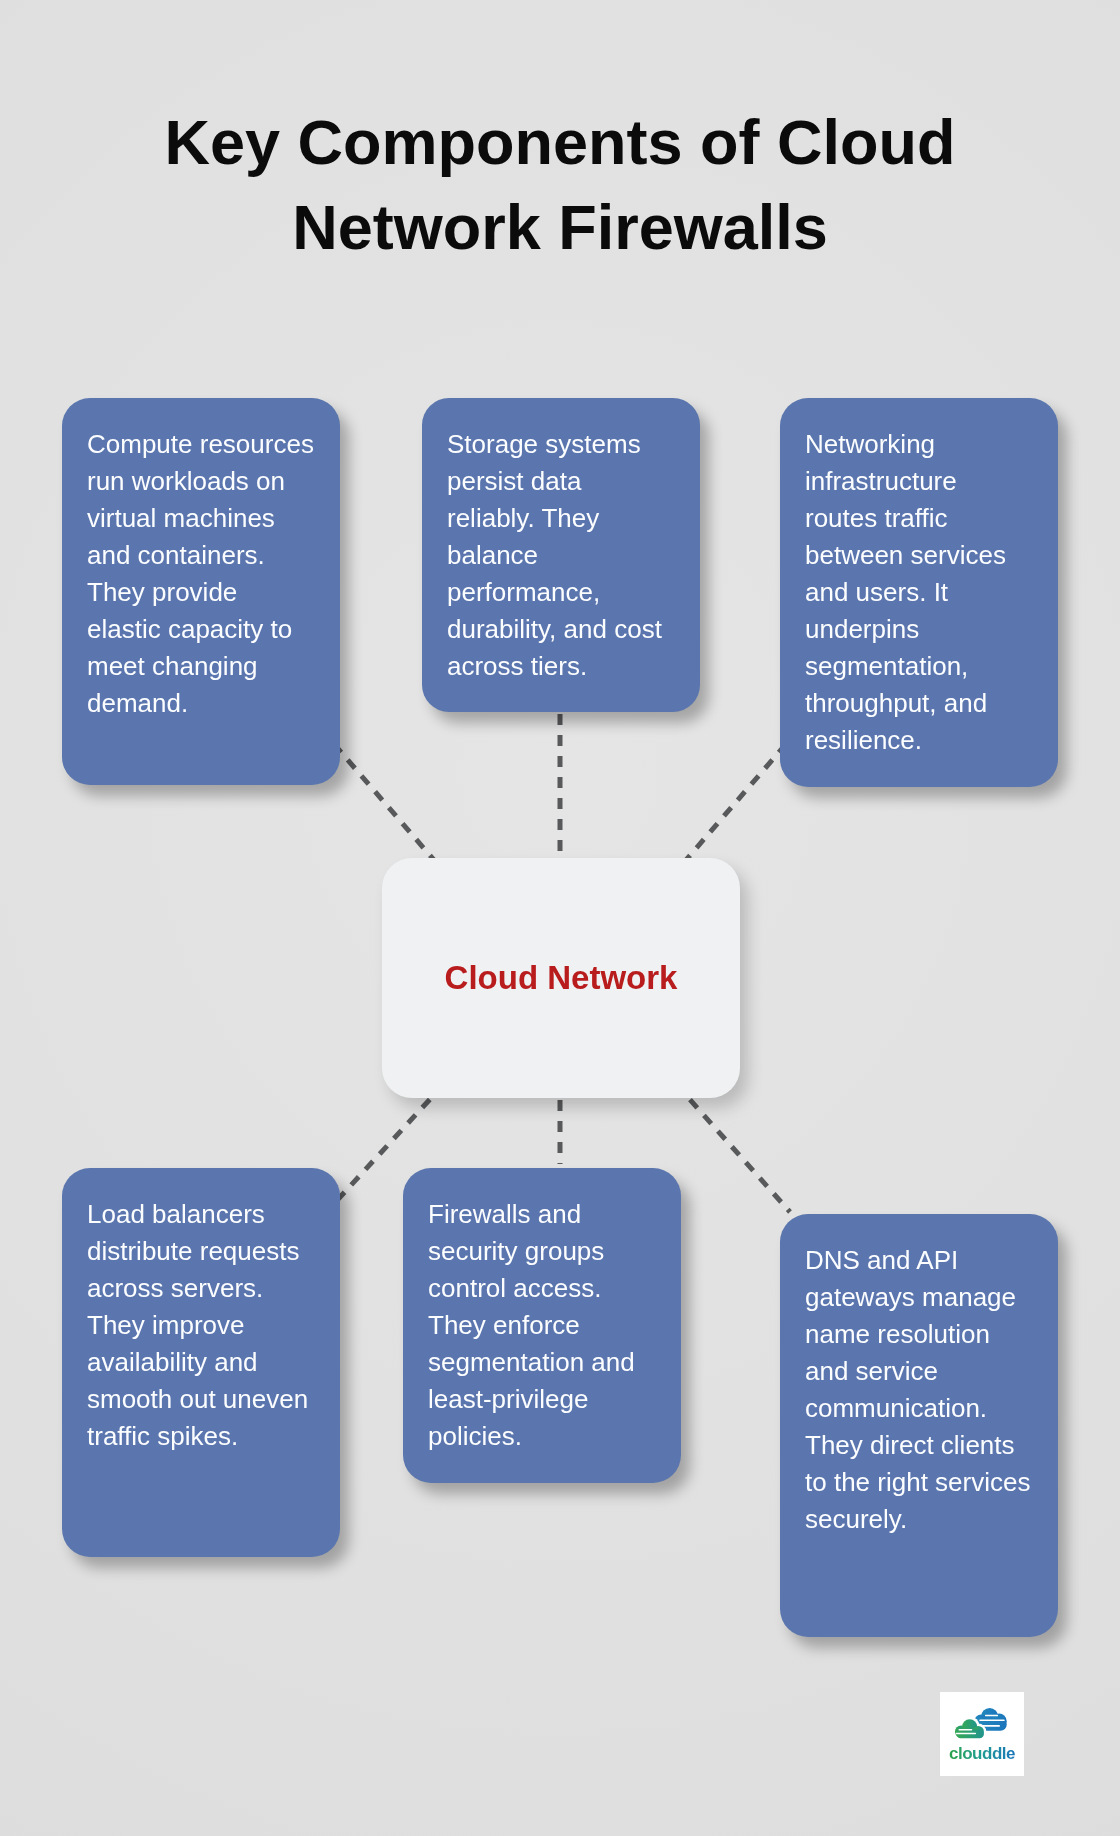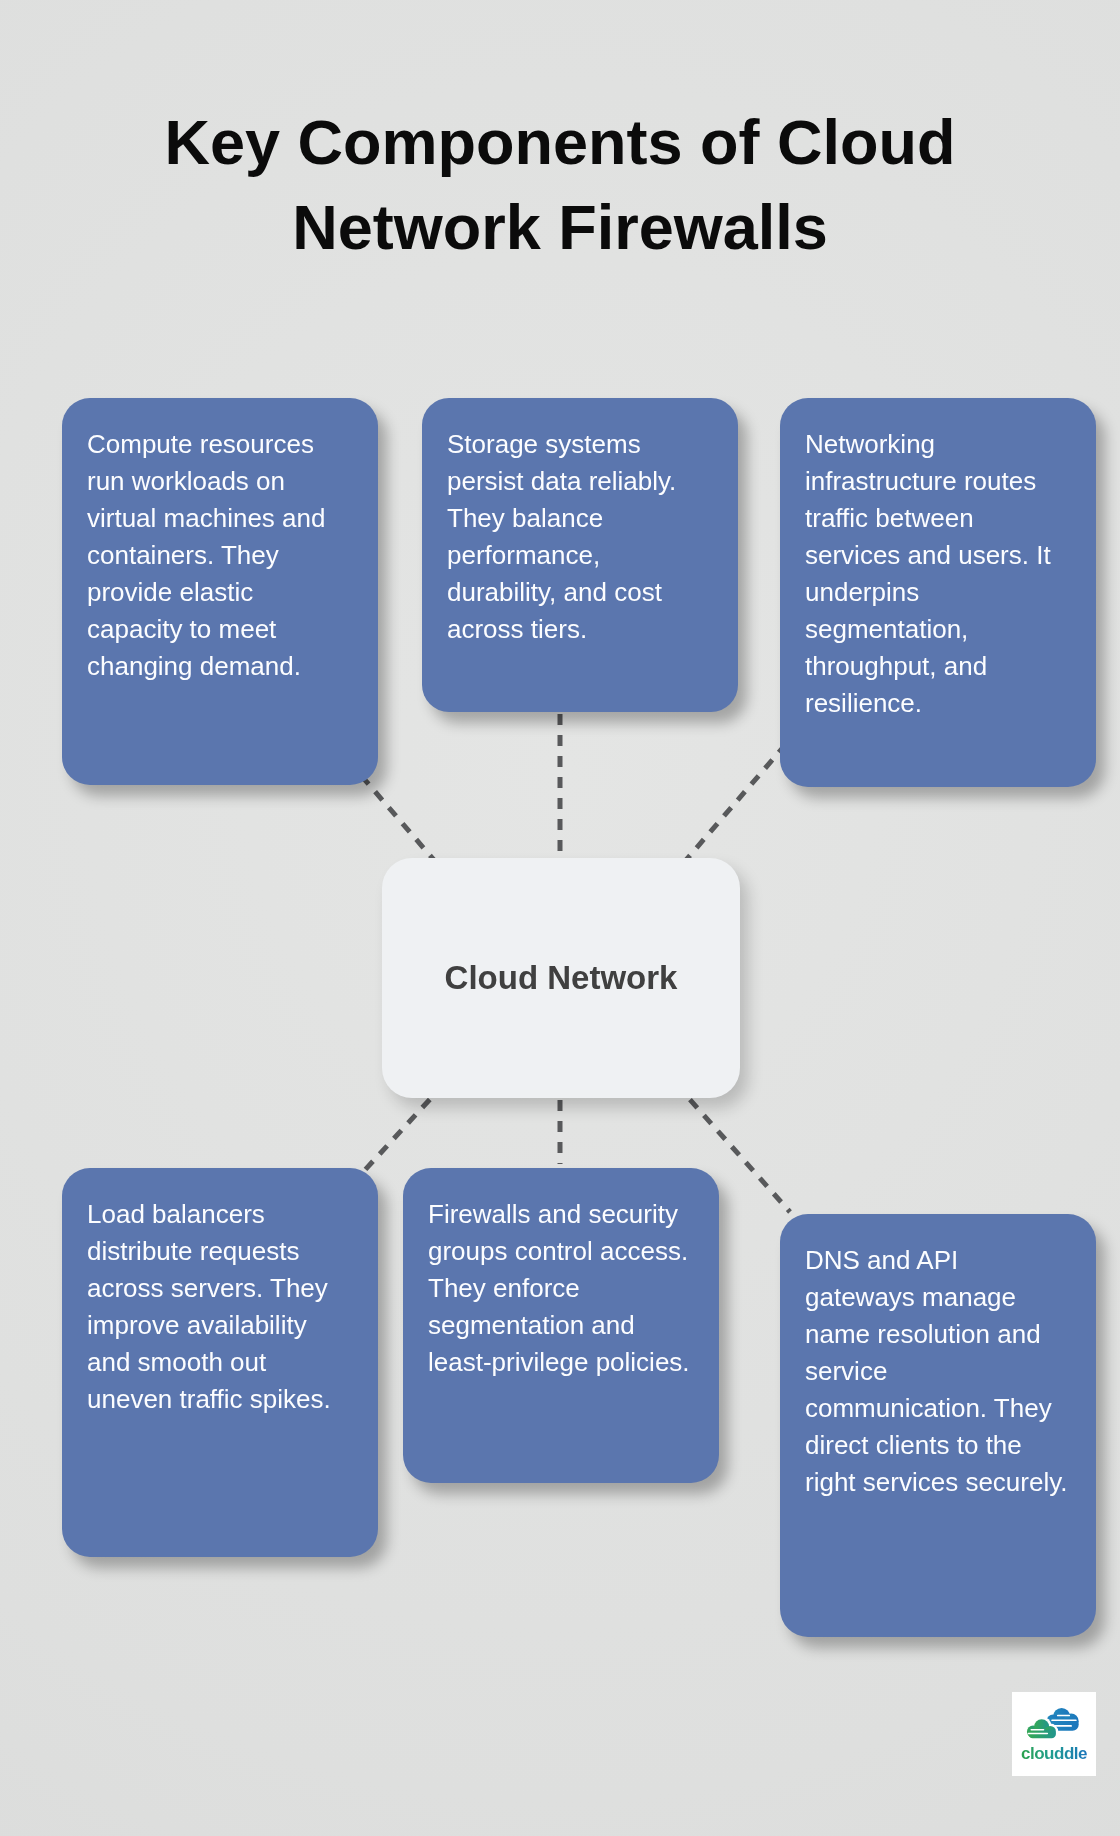--- a/index.html
+++ b/index.html
@@ -25,21 +25,21 @@
     font-weight: 700;
     color: #0b0b0b;
   }
   .connectors {
     position: absolute;
     left: 0; top: 0;
     width: 1120px; height: 1836px;
   }
   .node-box {
     position: absolute;
-    width: 316px;
+    width: 278px;
     box-sizing: border-box;
     padding: 28px 24px 24px 25px;
     background: #5b76ae;
     border-radius: 28px;
     box-shadow: 9px 11px 14px rgba(0,0,0,0.28);
     color: #fcfdff;
     font-size: 26px;
     line-height: 37px;
   }
   .node-box p { margin: 0; }
@@ -54,25 +54,25 @@
     left: 382px; top: 858px;
     width: 358px; height: 240px;
     background: #eff1f3;
     border-radius: 30px;
     box-shadow: 8px 10px 16px rgba(0,0,0,0.18);
     display: flex;
     align-items: center;
     justify-content: center;
     font-size: 33px;
     font-weight: 700;
-    color: #404040;
+    color: #b91c1c;
   }
   .logo {
     position: absolute;
-    left: 1012px; top: 1692px;
+    left: 940px; top: 1692px;
     width: 84px; height: 84px;
     background: #ffffff;
     display: flex;
     flex-direction: column;
     align-items: center;
     justify-content: center;
     gap: 1px;
   }
   .logo svg { width: 62px; height: 38px; display: block; }
   .logo-text {

